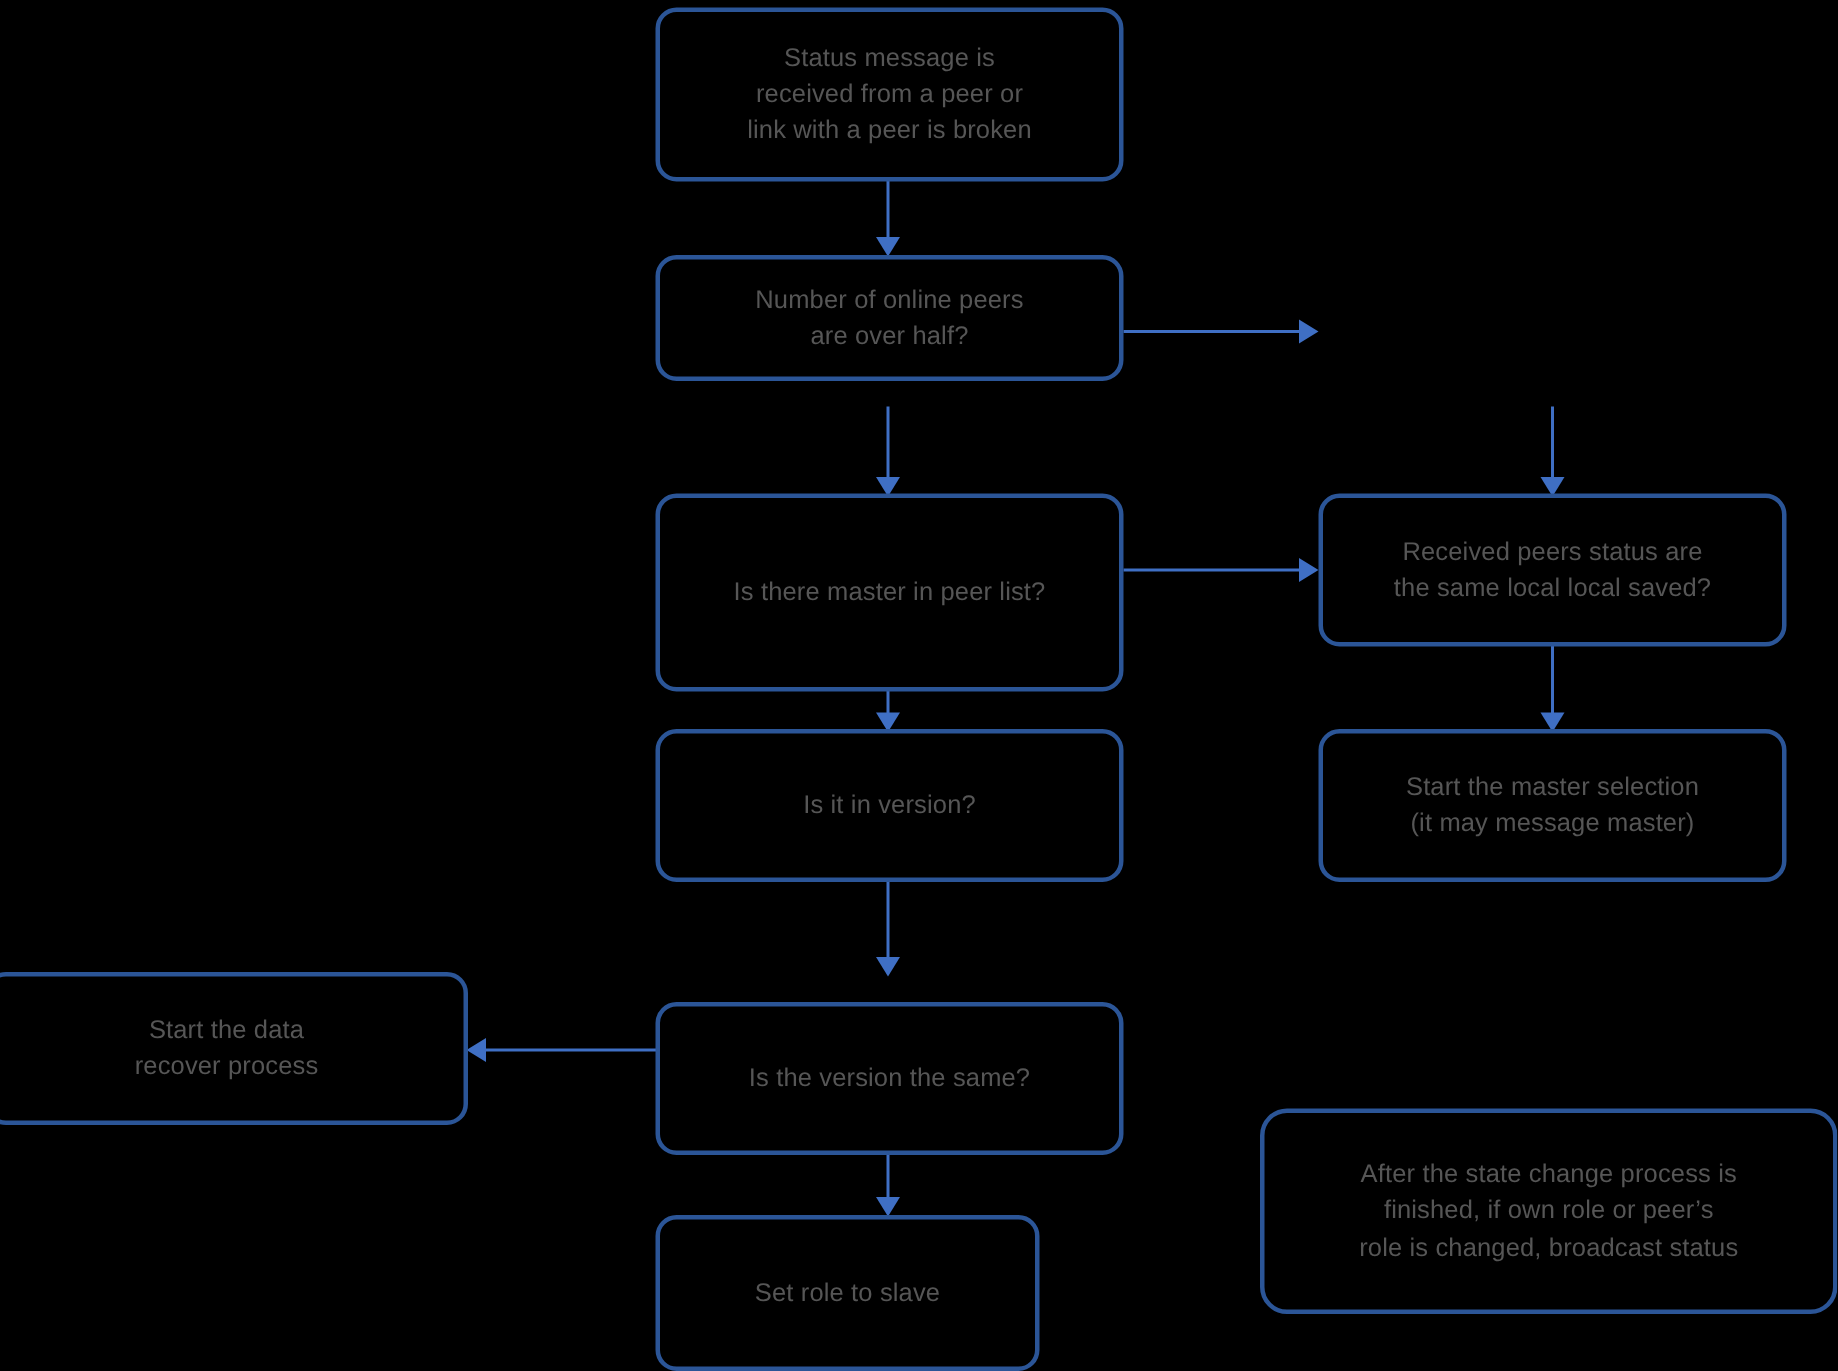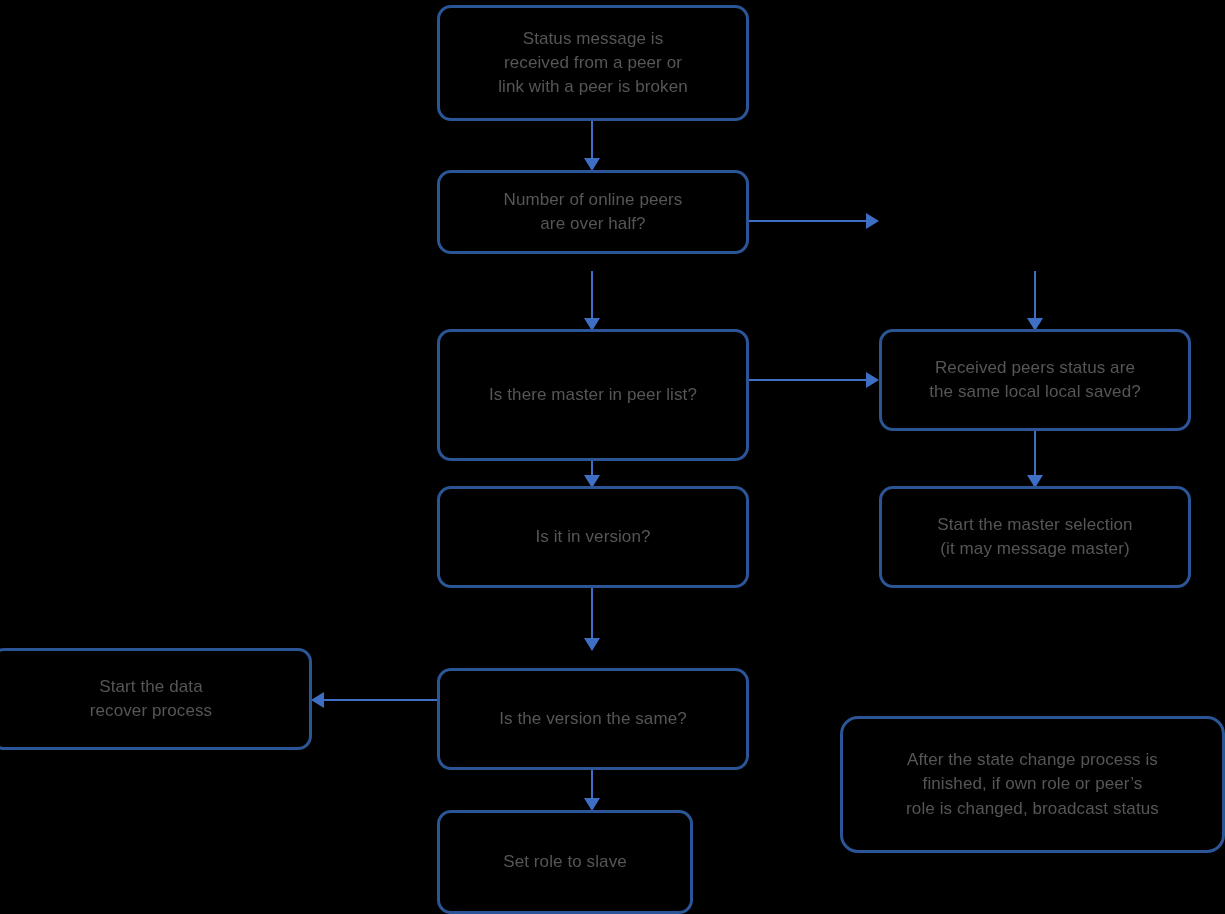--- a/index.html
+++ b/index.html
@@ -115,17 +115,17 @@
   <div class="node" style="left:879px; top:486px; width:312px; height:102px;">Start the master selection
 (it may message master)</div>
 
   <div class="node" style="left:437px; top:648px; width:312px; height:102px;margin-top:20px;">Is the version the same?</div>
 
   <div class="node" style="left:-10px; top:648px; width:322px; height:102px;">Start the data
 recover process</div>
 
   <div class="node" style="left:437px; top:810px; width:256px; height:104px;">Set role to slave</div>
 
-  <div class="node note" style="left:840px; top:716px; width:385px; height:137px;">After the state change process is
+  <div class="node note" style="left:840px; top:739px; width:385px; height:137px;">After the state change process is
 finished, if own role or peer’s
 role is changed, broadcast status</div>
 
 </div>
 
 </body></html>

